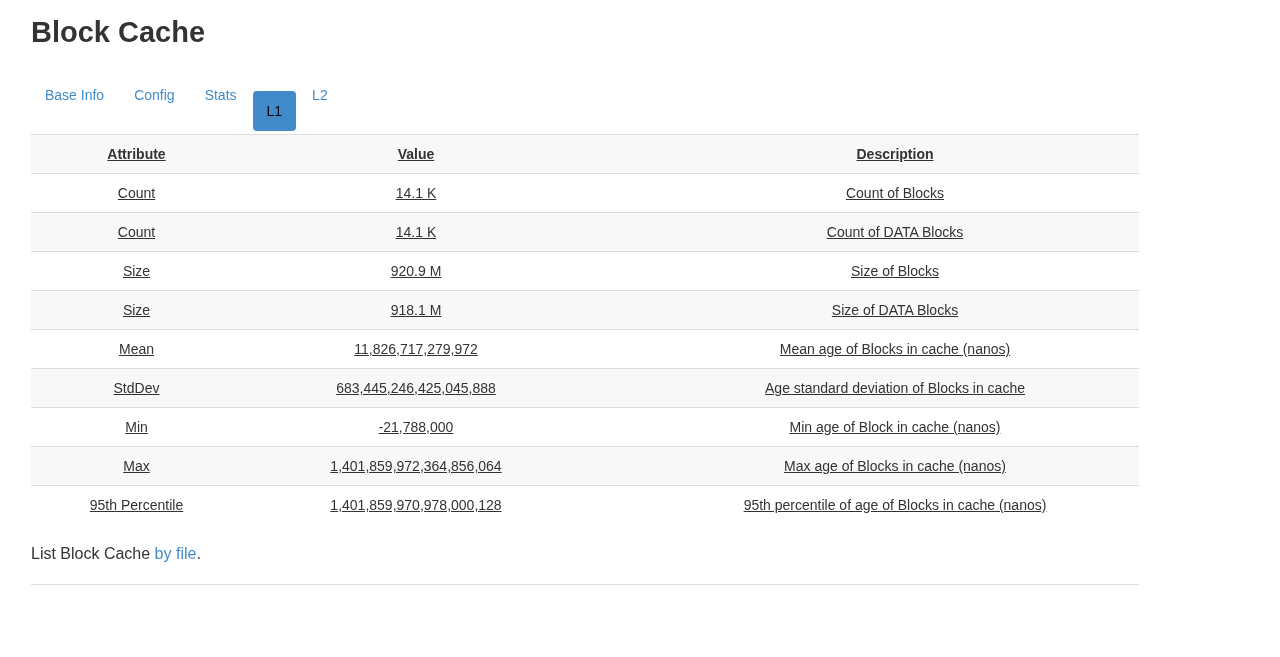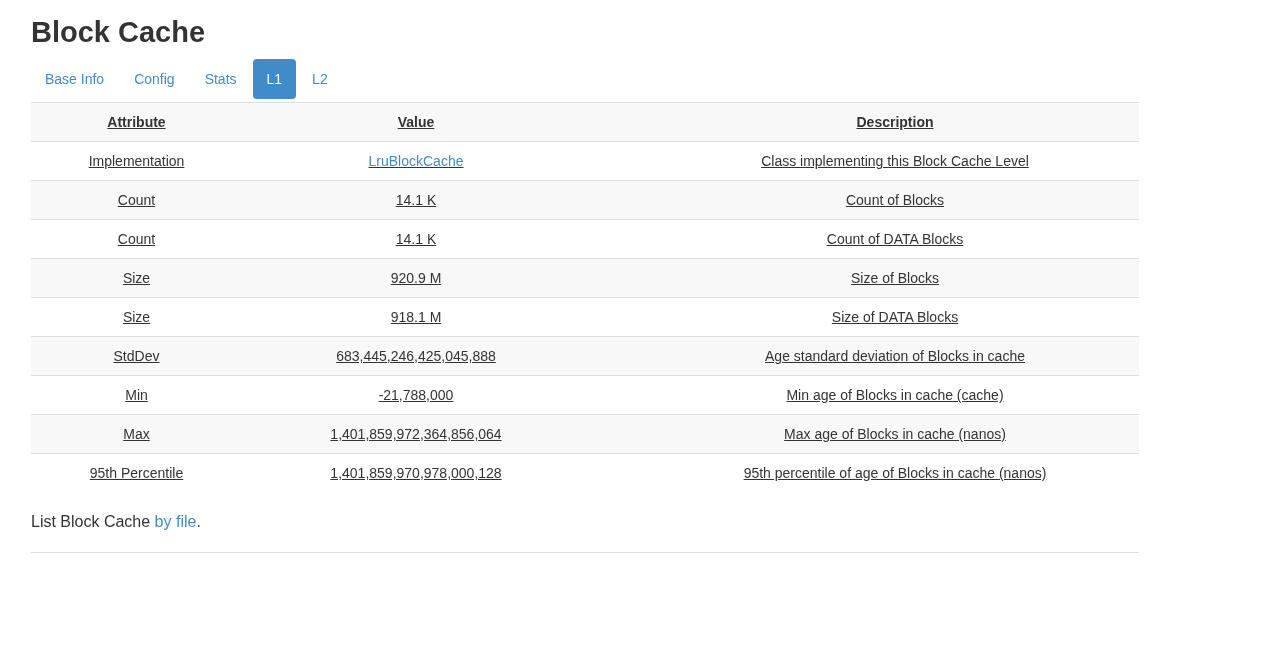--- a/index.html
+++ b/index.html
@@ -46,21 +46,22 @@
     padding: 10px 14px;
     font-size: 14px;
     line-height: 20px;
     color: var(--accent);
     text-decoration: none;
     cursor: pointer;
     border-radius: 4px;
   }
   ul.nav-pills li.active a {
     background: var(--accent);
-    color: #ffffff;
+    color: #000000;
+    margin-top: 32px;
   }
   table.stats-table {
     width: 100%;
     border-collapse: collapse;
     font-size: 14px;
   }
   table.stats-table col.c1 { width: 211px; }
   table.stats-table col.c2 { width: 348px; }
   table.stats-table th,
   table.stats-table td {
@@ -120,25 +121,20 @@
         <col class="c1">
           <col class="c2">
           <col class="c3">
       </colgroup>
       <tbody id="table-body">
         <tr class="header-row">
           <th>Attribute</th>
           <th>Value</th>
           <th>Description</th>
         </tr>
-      <tr>
-            <td>Implementation</td>
-            <td><a class="cell-link">LruBlockCache</a></td>
-            <td>Class implementing this Block Cache Level</td>
-          </tr>
           <tr>
             <td>Count</td>
             <td>14.1 K</td>
             <td>Count of Blocks</td>
           </tr>
           <tr>
             <td>Count</td>
             <td>14.1 K</td>
             <td>Count of DATA Blocks</td>
           </tr>
@@ -146,28 +142,33 @@
             <td>Size</td>
             <td>920.9 M</td>
             <td>Size of Blocks</td>
           </tr>
           <tr>
             <td>Size</td>
             <td>918.1 M</td>
             <td>Size of DATA Blocks</td>
           </tr>
           <tr>
+            <td>Mean</td>
+            <td>11,826,717,279,972</td>
+            <td>Mean age of Blocks in cache (nanos)</td>
+          </tr>
+          <tr>
             <td>StdDev</td>
             <td>683,445,246,425,045,888</td>
             <td>Age standard deviation of Blocks in cache</td>
           </tr>
           <tr>
             <td>Min</td>
             <td>-21,788,000</td>
-            <td>Min age of Blocks in cache (cache)</td>
+            <td>Min age of Block in cache (nanos)</td>
           </tr>
           <tr>
             <td>Max</td>
             <td>1,401,859,972,364,856,064</td>
             <td>Max age of Blocks in cache (nanos)</td>
           </tr>
           <tr>
             <td>95th Percentile</td>
             <td>1,401,859,970,978,000,128</td>
             <td>95th percentile of age of Blocks in cache (nanos)</td>

